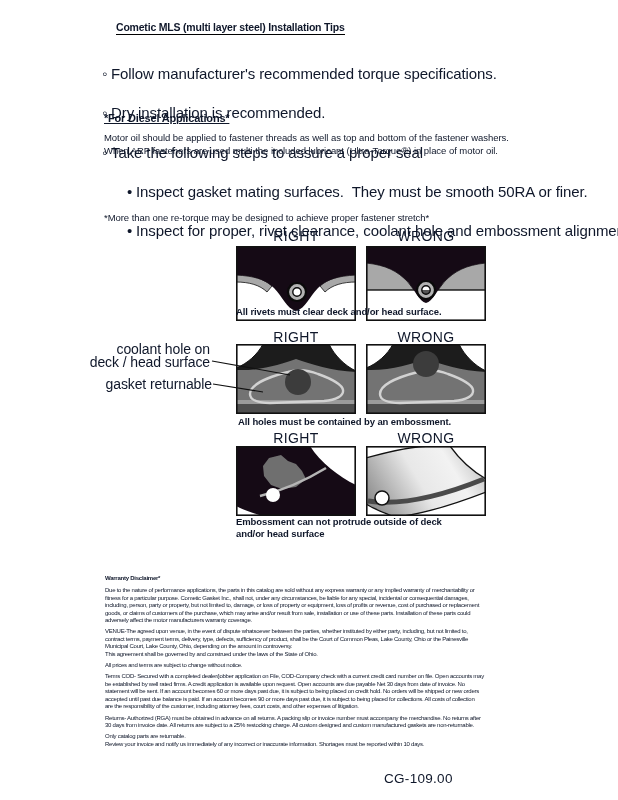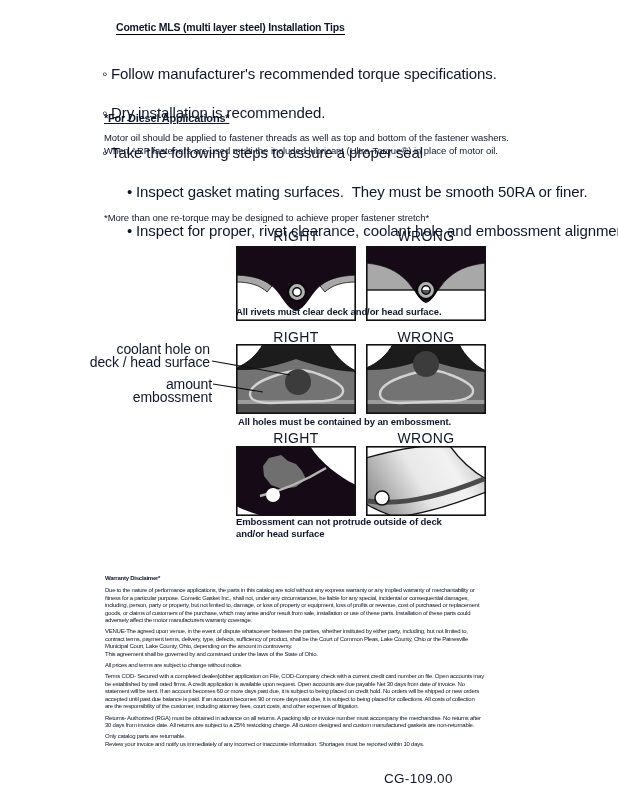--- a/index.html
+++ b/index.html
@@ -69,21 +69,21 @@
     <rect x="0.8" y="0.8" width="118.4" height="73.4" fill="none" stroke="#111" stroke-width="1.6"></rect>
   </svg>
 
   <div class="abs caption" style="left:236px;top:306px;">All rivets must clear deck and/or head surface.</div>
 
   <div class="abs fig-label" style="left:236px;top:329px;">RIGHT</div>
   <div class="abs fig-label" style="left:366px;top:329px;">WRONG</div>
 
   <div class="abs callout" style="left:86px;top:343px;width:124px;">coolant hole on
 deck / head surface</div>
-  <div class="abs callout" style="left:86px;top:378px;width:126px;">amount embossment</div>
+  <div class="abs callout" style="left:86px;top:378px;width:126px;">gasket returnable</div>
 
   <svg class="abs box" style="left:236px;top:344px;" width="120" height="70" viewBox="0 0 120 70">
     <rect width="120" height="70" fill="#1c1c1c"></rect>
     <path d="M0,26 C25,27 45,20 60,15 C75,20 95,27 120,28 L120,70 L0,70 Z" fill="#737373"></path>
     <path d="M0,0 H27 C22,10 11,20 0,24 Z" fill="#ffffff" stroke="#111" stroke-width="1"></path>
     <path d="M120,0 H93 C98,11 109,22 120,27 Z" fill="#ffffff" stroke="#111" stroke-width="1"></path>
     <rect x="1" y="56" width="118" height="4" fill="#9b9b9b"></rect>
     <rect x="1" y="60" width="118" height="9" fill="#4e4e4e"></rect>
     <path d="M14,50 C14,42 28,34 52,28 C62,25 72,26 82,30 C96,35 106,40 107,46 C108,52 100,56 88,57 L34,59 C22,59 14,56 14,50 Z" fill="none" stroke="#d2d2d2" stroke-width="2.4" stroke-linejoin="round"></path>
     <circle cx="62" cy="38" r="13" fill="#3c3c3c"></circle>

